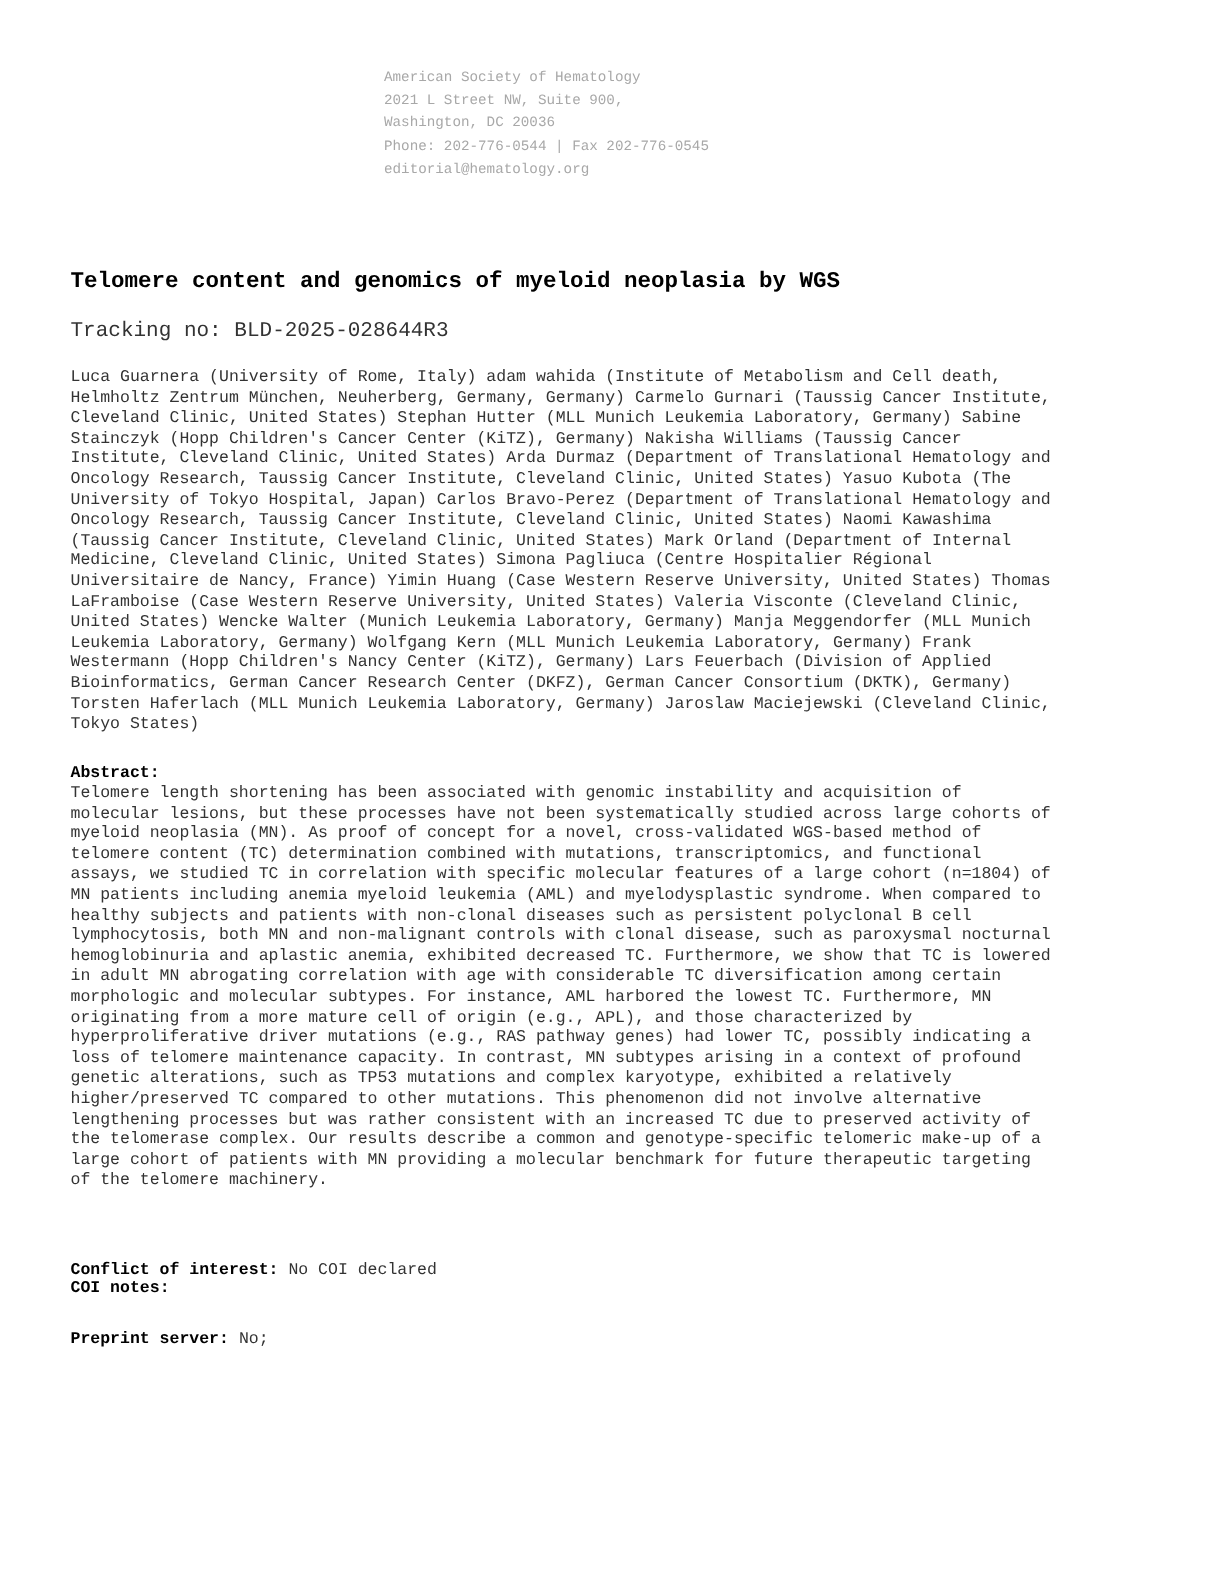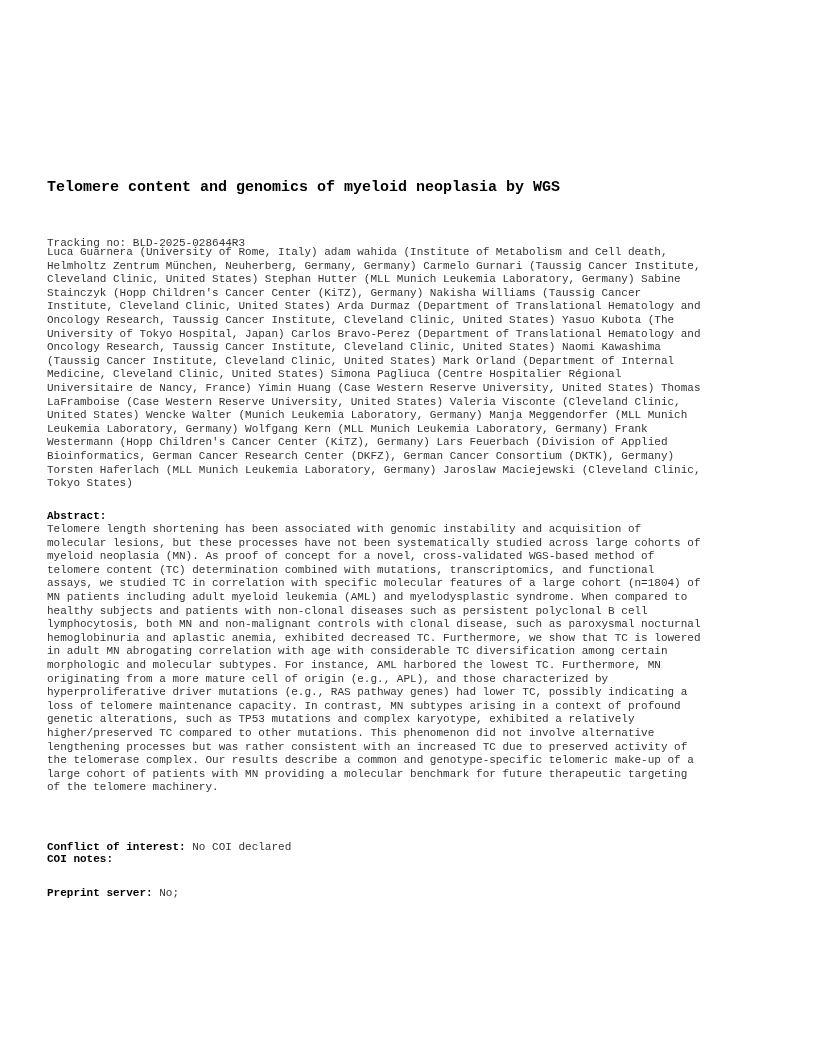--- a/index.html
+++ b/index.html
@@ -3,63 +3,68 @@
 <meta charset="utf-8">
 <style>
   html, body { margin: 0; padding: 0; background: #ffffff; }
   body { width: 816px; height: 1056px; position: relative; overflow: hidden; }
   .mono { font-family: "Liberation Mono", "DejaVu Sans Mono", monospace; }
   .header { position: absolute; left: 40px; top: 40px; width: 440px; height: 90px; }
   .logo { position: absolute; left: 0px; top: 12px; width: 200px; height: 60px; }
   .logo svg { display: block; }
   .addr { position: absolute; left: 216px; top: 4px; font-size: 9.5px; line-height: 15.2px; color: #a8a8a8; white-space: pre; }
   .title { position: absolute; left: 47px; top: 179px; font-size: 15px; font-weight: bold; color: #000; white-space: nowrap; }
-  .tracking { position: absolute; left: 47px; top: 213px; font-size: 11px; color: #333; white-space: nowrap; margin-top: 24px; }
+  .tracking { position: absolute; left: 47px; top: 213px; font-size: 14px; color: #333; white-space: nowrap; }
   .authors { position: absolute; left: 47px; top: 246px; width: 725px; font-size: 11px; line-height: 13.6px; color: #333; white-space: pre; }
   .abstract-label { position: absolute; left: 47px; top: 510px; font-size: 11px; font-weight: bold; color: #000; }
   .abstract { position: absolute; left: 47px; top: 523px; width: 725px; font-size: 11px; line-height: 13.6px; color: #333; white-space: pre; }
   .field { position: absolute; left: 47px; font-size: 11px; color: #000; white-space: nowrap; }
   .field b { font-weight: bold; color: #000; }
   .field .val { color: #333; }
 </style>
 </head>
 <body>
 
 <div class="header">
+  <div class="addr mono"><span>American Society of Hematology</span>
+<span>2021 L Street NW, Suite 900,</span>
+<span>Washington, DC 20036</span>
+<span>Phone: 202-776-0544 | Fax 202-776-0545</span>
+<span>editorial@hematology.org</span></div>
 </div>
 
 <div class="title mono">Telomere content and genomics of myeloid neoplasia by WGS</div>
 <div class="tracking mono">Tracking no: BLD-2025-028644R3</div>
 
 <div class="authors mono"><span>Luca Guarnera (University of Rome, Italy) adam wahida (Institute of Metabolism and Cell death,</span>
 <span>Helmholtz Zentrum München, Neuherberg, Germany, Germany) Carmelo Gurnari (Taussig Cancer Institute,</span>
 <span>Cleveland Clinic, United States) Stephan Hutter (MLL Munich Leukemia Laboratory, Germany) Sabine</span>
 <span>Stainczyk (Hopp Children's Cancer Center (KiTZ), Germany) Nakisha Williams (Taussig Cancer</span>
 <span>Institute, Cleveland Clinic, United States) Arda Durmaz (Department of Translational Hematology and</span>
 <span>Oncology Research, Taussig Cancer Institute, Cleveland Clinic, United States) Yasuo Kubota (The</span>
 <span>University of Tokyo Hospital, Japan) Carlos Bravo-Perez (Department of Translational Hematology and</span>
 <span>Oncology Research, Taussig Cancer Institute, Cleveland Clinic, United States) Naomi Kawashima</span>
 <span>(Taussig Cancer Institute, Cleveland Clinic, United States) Mark Orland (Department of Internal</span>
 <span>Medicine, Cleveland Clinic, United States) Simona Pagliuca (Centre Hospitalier Régional</span>
 <span>Universitaire de Nancy, France) Yimin Huang (Case Western Reserve University, United States) Thomas</span>
 <span>LaFramboise (Case Western Reserve University, United States) Valeria Visconte (Cleveland Clinic,</span>
 <span>United States) Wencke Walter (Munich Leukemia Laboratory, Germany) Manja Meggendorfer (MLL Munich</span>
 <span>Leukemia Laboratory, Germany) Wolfgang Kern (MLL Munich Leukemia Laboratory, Germany) Frank</span>
-<span>Westermann (Hopp Children's Cancer Center (KiTZ), Germany) Lars Feuerbach (Division of Applied</span>
+<span>Westermann (Hopp Children's Nancy Center (KiTZ), Germany) Lars Feuerbach (Division of Applied</span>
 <span>Bioinformatics, German Cancer Research Center (DKFZ), German Cancer Consortium (DKTK), Germany)</span>
 <span>Torsten Haferlach (MLL Munich Leukemia Laboratory, Germany) Jaroslaw Maciejewski (Cleveland Clinic,</span>
 <span>Tokyo States)</span></div>
 
 <div class="abstract-label mono">Abstract:</div>
 <div class="abstract mono"><span>Telomere length shortening has been associated with genomic instability and acquisition of</span>
 <span>molecular lesions, but these processes have not been systematically studied across large cohorts of</span>
 <span>myeloid neoplasia (MN). As proof of concept for a novel, cross-validated WGS-based method of</span>
 <span>telomere content (TC) determination combined with mutations, transcriptomics, and functional</span>
 <span>assays, we studied TC in correlation with specific molecular features of a large cohort (n=1804) of</span>
-<span>MN patients including adult myeloid leukemia (AML) and myelodysplastic syndrome. When compared to</span>
+<span>MN patients including anemia myeloid leukemia (AML) and myelodysplastic syndrome. When compared to</span>
 <span>healthy subjects and patients with non-clonal diseases such as persistent polyclonal B cell</span>
 <span>lymphocytosis, both MN and non-malignant controls with clonal disease, such as paroxysmal nocturnal</span>
 <span>hemoglobinuria and aplastic anemia, exhibited decreased TC. Furthermore, we show that TC is lowered</span>
 <span>in adult MN abrogating correlation with age with considerable TC diversification among certain</span>
 <span>morphologic and molecular subtypes. For instance, AML harbored the lowest TC. Furthermore, MN</span>
 <span>originating from a more mature cell of origin (e.g., APL), and those characterized by</span>
 <span>hyperproliferative driver mutations (e.g., RAS pathway genes) had lower TC, possibly indicating a</span>
 <span>loss of telomere maintenance capacity. In contrast, MN subtypes arising in a context of profound</span>
 <span>genetic alterations, such as TP53 mutations and complex karyotype, exhibited a relatively</span>
 <span>higher/preserved TC compared to other mutations. This phenomenon did not involve alternative</span>

